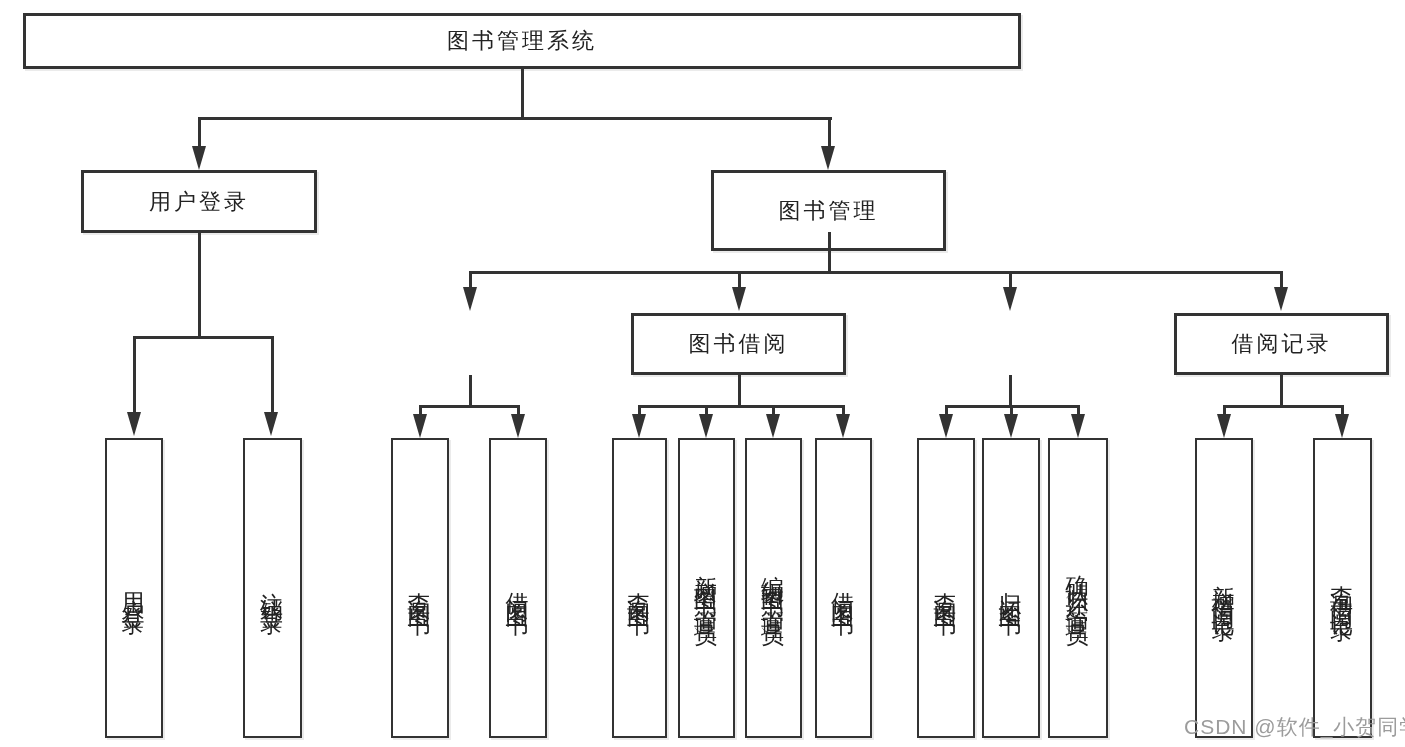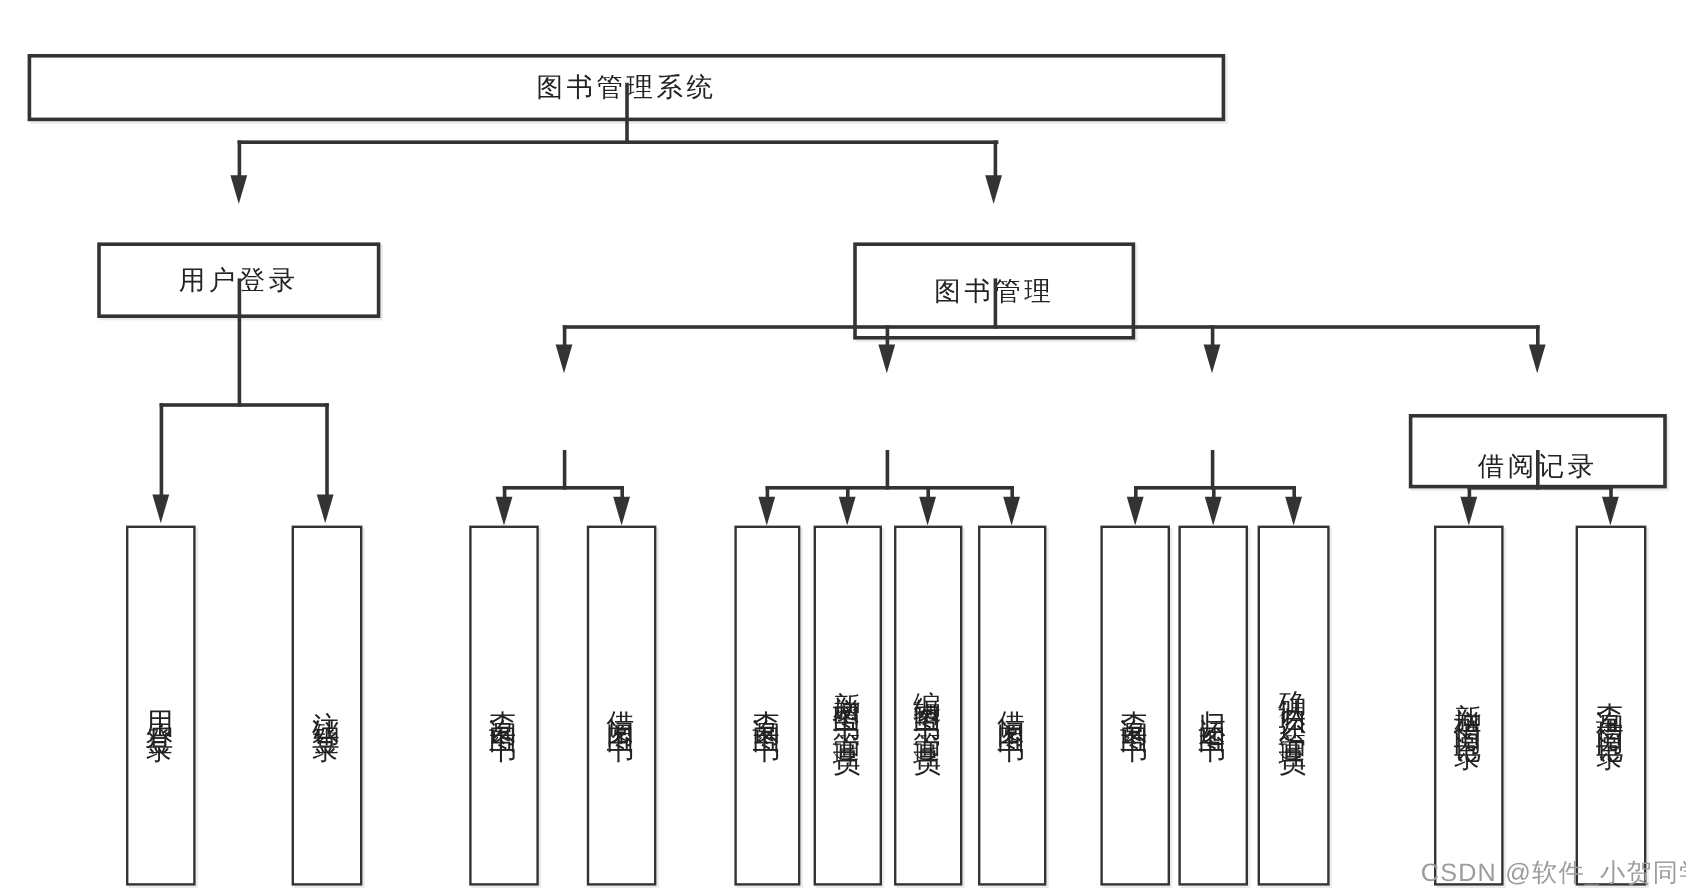--- a/index.html
+++ b/index.html
@@ -21,21 +21,20 @@
     position: absolute;
     box-sizing: border-box;
     border: 3px solid #333333;
     background: #ffffff;
     display: flex;
     align-items: center;
     justify-content: center;
     font-size: 22px;
     letter-spacing: 3px;
     box-shadow: 2px 2px 0 rgba(0,0,0,0.08);
-    margin-top: 32px;
   }
   
   .vbox {
     position: absolute;
     box-sizing: border-box;
     border: 2px solid #333333;
     background: #ffffff;
     top: 438px;
     height: 300px;
     display: flex;
@@ -106,21 +105,24 @@
   <div class="cline" style="left:469px; top:271px; width:814px; height:3px;"></div>
   <div class="cline" style="left:469px; top:271px; width:3px; height:20px;"></div>
   <div class="cline" style="left:738px; top:271px; width:3px; height:20px;"></div>
   <div class="cline" style="left:1009px; top:271px; width:3px; height:20px;"></div>
   <div class="cline" style="left:1280px; top:271px; width:3px; height:20px;"></div>
   <div class="arr" style="left:463px; top:287px;"></div>
   <div class="arr" style="left:732px; top:287px;"></div>
   <div class="arr" style="left:1003px; top:287px;"></div>
   <div class="arr" style="left:1274px; top:287px;"></div>
 
-  <div class="hbox" style="left:1174px; top:313px; width:215px; height:62px;align-items:flex-end;">
+  <div class="hbox" style="left:631px; top:313px; width:215px; height:62px;">
+    <span>图书借阅</span>
+  </div>
+  <div class="hbox" style="left:1174px; top:313px; width:215px; height:62px;">
     <span>借阅记录</span>
   </div>
 
   <div class="cline" style="left:469px; top:375px; width:3px; height:33px;"></div>
   <div class="cline" style="left:419px; top:405px; width:101px; height:3px;"></div>
   <div class="cline" style="left:419px; top:405px; width:3px; height:11px;"></div>
   <div class="cline" style="left:517px; top:405px; width:3px; height:11px;"></div>
   <div class="arr" style="left:413px; top:414px;"></div>
   <div class="arr" style="left:511px; top:414px;"></div>
 

